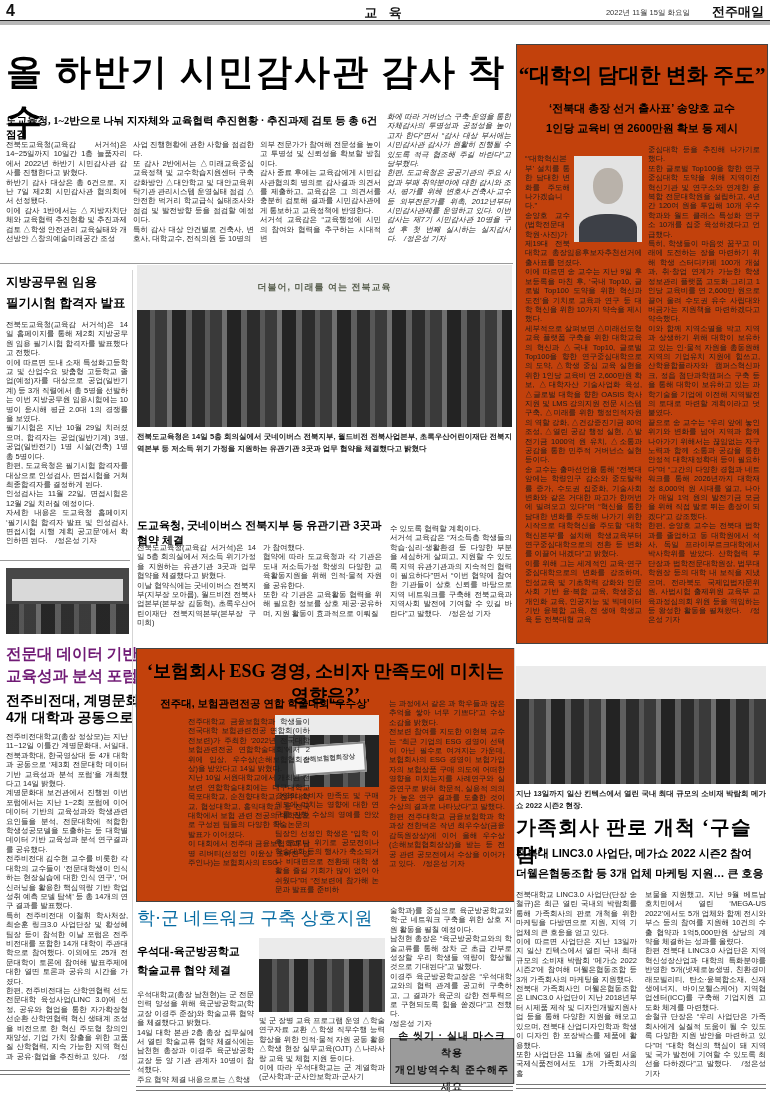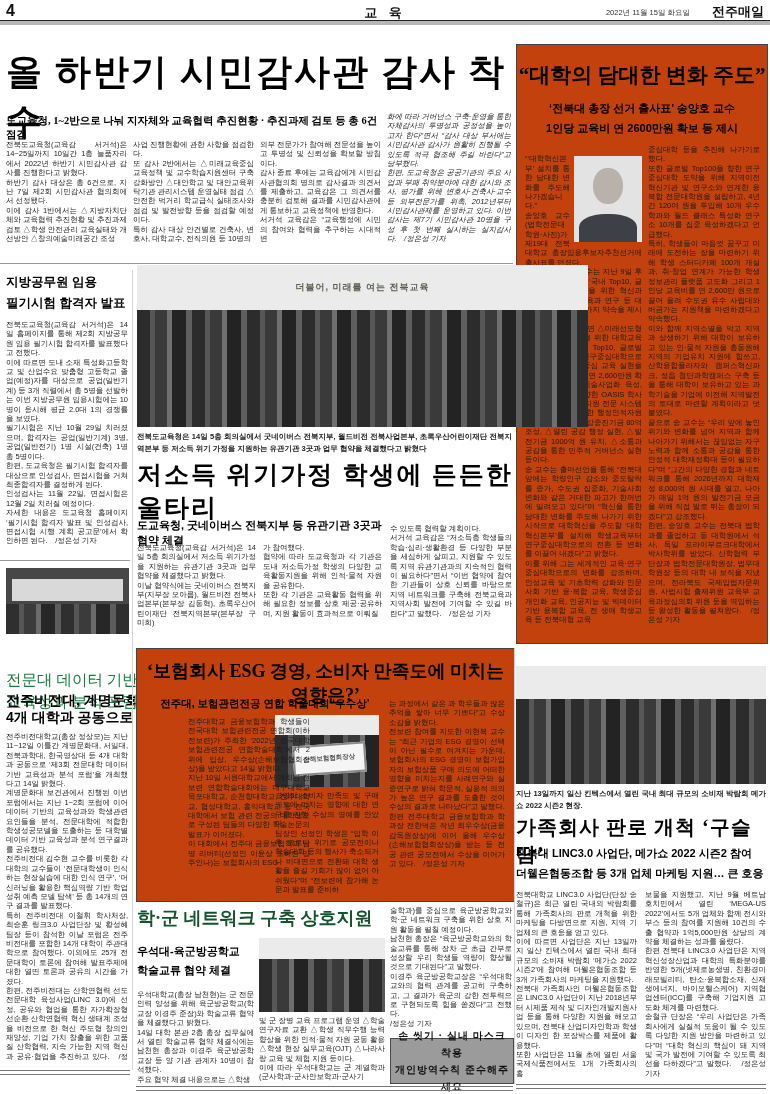--- a/index.html
+++ b/index.html
@@ -94,42 +94,41 @@
  필기시험은 지난 10월 29일 치러졌으며, 합격자는 공업(일반기계) 3명, 공업(일반전기) 1명 시설(건축) 1명 총 5명이다.
  한편, 도교육청은 필기시험 합격자를 대상으로 인성검사, 면접시험을 거쳐 최종합격자를 결정하게 된다.
  인성검사는 11월 22일, 면접시험은 12월 2일 치러질 예정이다.
  자세한 내용은 도교육청 홈페이지 ‘필기시험 합격자 발표 및 인성검사, 면접시험 시행 계획 공고문’에서 확인하면 된다.　/정은성 기자</div>
   <div class="hline" style="left:0;top:560px;width:130px;"></div>
 
   <div class="photo dark" style="left:6px;top:568px;width:123px;height:66px;">
     <div class="stage"></div>
     <div class="crowd"></div>
   </div>
-  <div class="abs serif" style="left:6px;top:669px;font-size:15.5px;font-weight:normal;line-height:22px;color:#15803d;">
+  <div class="abs serif" style="left:6px;top:643px;font-size:15.5px;font-weight:bold;line-height:22px;color:#701a75;">
     <div>전문대 데이터 기반</div>
     <div>교육성과 분석 포럼</div>
   </div>
   <div class="abs sub-head" style="left:6px;top:692px;font-size:14px;line-height:17px;">
     <div>전주비전대, 계명문화대 등</div>
     <div>4개 대학과 공동으로 개최</div>
   </div>
   <div class="abs body-text" style="left:6px;top:732px;width:122px;height:330px;"> 전주비전대학교(총장 정상모)는 지난 11~12일 이틀간 계명문화대, 서일대, 전북과학대, 한국영상대 등 4개 대학과 공동으로 ‘제3회 전문대학 데이터 기반 교육성과 분석 포럼’을 개최했다고 14일 밝혔다.
  계명문화대 보건관에서 진행된 이번 포럼에서는 지난 1~2회 포럼에 이어 데이터 기반의 교육성과와 학생관련 요인들을 분석, 전문대학에 적합한 학생성공모델을 도출하는 등 대학별 데이터 기반 교육성과 분석 연구결과를 공유했다.
  전주비전대 김수현 교수를 비롯한 각 대학의 교수들이 ‘전문대학생이 인식하는 현장실습에 대한 인식 연구’, ‘머신러닝을 활용한 핵심역량 기반 학업성취 예측 모델 탐색’ 등 총 14개의 연구 결과를 발표했다.
  특히 전주비전대 이철휘 학사처장, 최승훈 링크3.0 사업단장 및 황성혜 팀장 등이 참석한 이날 포럼은 전주비전대를 포함한 14개 대학이 주관대학으로 참여했다. 이외에도 25개 전문대학이 토론에 참여해 발표주제에 대한 열띤 토론과 공유의 시간을 가졌다.
  한편, 전주비전대는 산학연협력 선도전문대학 육성사업(LINC 3.0)에 선정, 공유와 협업을 통한 자가확장형 선순환 산학연협력 혁신 생태계 조성을 비전으로 한 혁신 주도형 창의인재양성, 기업 가치 창출을 위한 고품질 산학협력, 지속 가능한 지역 혁신과 공유·협업을 추진하고 있다.　/정은성 기자</div>
   <div class="dbl" style="left:0;top:1070px;width:130px;"></div>
 
-  <div class="photo" style="left:137px;top:265px;width:451px;height:162px;">
+  <div class="photo" style="left:137px;top:265px;width:375px;height:162px;">
     <div class="sky"></div>
     <div class="banner-text">더불어, 미래를 여는 전북교육</div>
     <div class="crowd"></div>
   </div>
   <div class="abs caption" style="left:137px;top:431px;width:375px;height:22px;">전북도교육청은 14일 5층 회의실에서 굿네이버스 전북지부, 월드비전 전북사업본부, 초록우산어린이재단 전북지역본부 등 저소득 위기 가정을 지원하는 유관기관 3곳과 업무 협약을 체결했다고 밝혔다</div>
-  <div class="abs serif" style="left:137px;top:458px;width:376px;font-size:25px;font-weight:900;letter-spacing:2px;color:#000;">저소득 위기가정 학생에 든든한 울타리</div>
   <div class="abs sub-head" style="left:137px;top:518px;width:250px;font-size:11px;">도교육청, 굿네이버스 전북지부 등 유관기관 3곳과 협약 체결</div>
   <div class="abs body-text" style="left:137px;top:543px;width:119px;height:96px;"> 전북도교육청(교육감 서거석)은 14일 5층 회의실에서 저소득 위기가정을 지원하는 유관기관 3곳과 업무 협약을 체결했다고 밝혔다.
  이날 협약식에는 굿네이버스 전북지부(지부장 오아름), 월드비전 전북사업본부(본부장 김동혁), 초록우산어린이재단 전북지역본부(본부장 구미희)</div>
   <div class="abs body-text" style="left:263px;top:543px;width:119px;height:96px;">가 참여했다.
  협약에 따라 도교육청과 각 기관은 도내 저소득가정 학생의 다양한 교육활동지원을 위해 인적·물적 자원을 공유한다.
  또한 각 기관은 교육활동 협력을 위해 필요한 정보를 상호 제공·공유하며, 지원 활동이 효과적으로 이뤄질</div>
   <div class="abs body-text" style="left:390px;top:524px;width:122px;height:116px;">수 있도록 협력할 계획이다.
  서거석 교육감은 “저소득층 학생들의 학습·심리·생활환경 등 다양한 부분을 세심하게 살피고, 지원할 수 있도록 지역 유관기관과의 지속적인 협력이 필요하다”면서 “이번 협약에 참여한 기관들이 상호 신뢰를 바탕으로 지역 네트워크를 구축해 전북교육과 지역사회 발전에 기여할 수 있길 바란다”고 말했다.　/정은성 기자</div>
 
   <div class="boxed" style="left:136px;top:648px;width:377px;height:252px;">
@@ -143,21 +142,21 @@
     <div class="abs body-text" style="left:16px;top:68px;width:122px;height:176px;margin-left:35px;"> 전주대학교 금융보험학과 학생들이 전국대학 보험관련전공 연합회(이하 전보련)가 주최한 ‘2022년 전국대학 보험관련전공 연합학술대회’에서 2위에 입상, 우수상(손해보험협회장상)을 받았다고 14일 밝혔다.
  지난 10일 서원대학교에서 개최된 전보련 연합학술대회에는 대구대학교 목포대학교, 순천향대학교, 전주대학교, 협성대학교, 홍익대학교 등 전국대학에서 보험 관련 전공의 대학생으로 구성된 팀들의 다양한 학술논문의 발표가 이어졌다.
  이 대회에서 전주대 금융보험학과 팀명 리버티(선정인 이윤상 조하진 양주인나)는 보험회사의 ESG</div>
     <div class="abs body-text" style="left:252px;top:50px;width:116px;height:194px;">는 과정에서 같은 과 학우들과 많은 추억을 쌓아 너무 기쁘다”고 수상 소감을 밝혔다.
  전보련 참여를 지도한 이현복 교수는 “최근 기업의 ESG 경영이 선택이 아닌 필수로 여겨지는 가운데, 보험회사의 ESG 경영이 보험가입자의 보험상품 구매 의도에 어떠한 영향을 미치는지를 사례연구와 실증연구로 밝혀 학문적, 실용적 의의가 높은 연구 결과를 도출한 것이 수상의 결과로 나타났다”고 말했다.
  한편 전주대학교 금융보험학과 학과장 전한덕은 작년 최우수상(금융감독원장상)에 이어 올해 우수상(손해보험협회장상)을 받는 등 전공 관련 공모전에서 수상을 이어가고 있다.　/정은성 기자</div>
     <div class="abs body-text" style="left:138px;top:142px;width:104px;height:102px;">경영이 소비자 만족도 및 구매 의도에 미치는 영향에 대한 연구를 진행 수상의 영예를 안았다.
  팀장인 선정인 학생은 “입학 이후 코로나 위기로 공모전이나 학술대회 등의 행사가 축소되거나 비대면으로 전환돼 대학 생활을 즐길 기회가 많이 없어 아쉬웠다”며 “전보련에 참가해 논문과 발표를 준비하</div>
   </div>
 
-  <div class="abs serif" style="left:137px;top:906px;width:250px;font-size:18px;font-weight:bold;color:#14532d;">학·군 네트워크 구축 상호지원</div>
+  <div class="abs serif" style="left:137px;top:906px;width:250px;font-size:18px;font-weight:normal;color:#0369a1;">학·군 네트워크 구축 상호지원</div>
   <div class="abs sub-head" style="left:137px;top:942px;font-size:11px;line-height:19px;">
     <div>우석대-육군방공학교</div>
     <div>학술교류 협약 체결</div>
   </div>
   <div class="photo" style="left:259px;top:938px;width:126px;height:74px;">
     <div class="sky"></div>
     <div class="crowd"></div>
   </div>
   <div class="abs body-text" style="left:137px;top:990px;width:117px;height:98px;"> 우석대학교(총장 남천현)는 군 전문인력 양성을 위해 육군방공학교(학교장 이경주 준장)와 학술교류 협약을 체결했다고 밝혔다.
  14일 대학 본관 2층 총장 집무실에서 열린 학술교류 협약 체결식에는 남천현 총장과 이경주 육군방공학교장 등 양 기관 관계자 10명이 참석했다.

